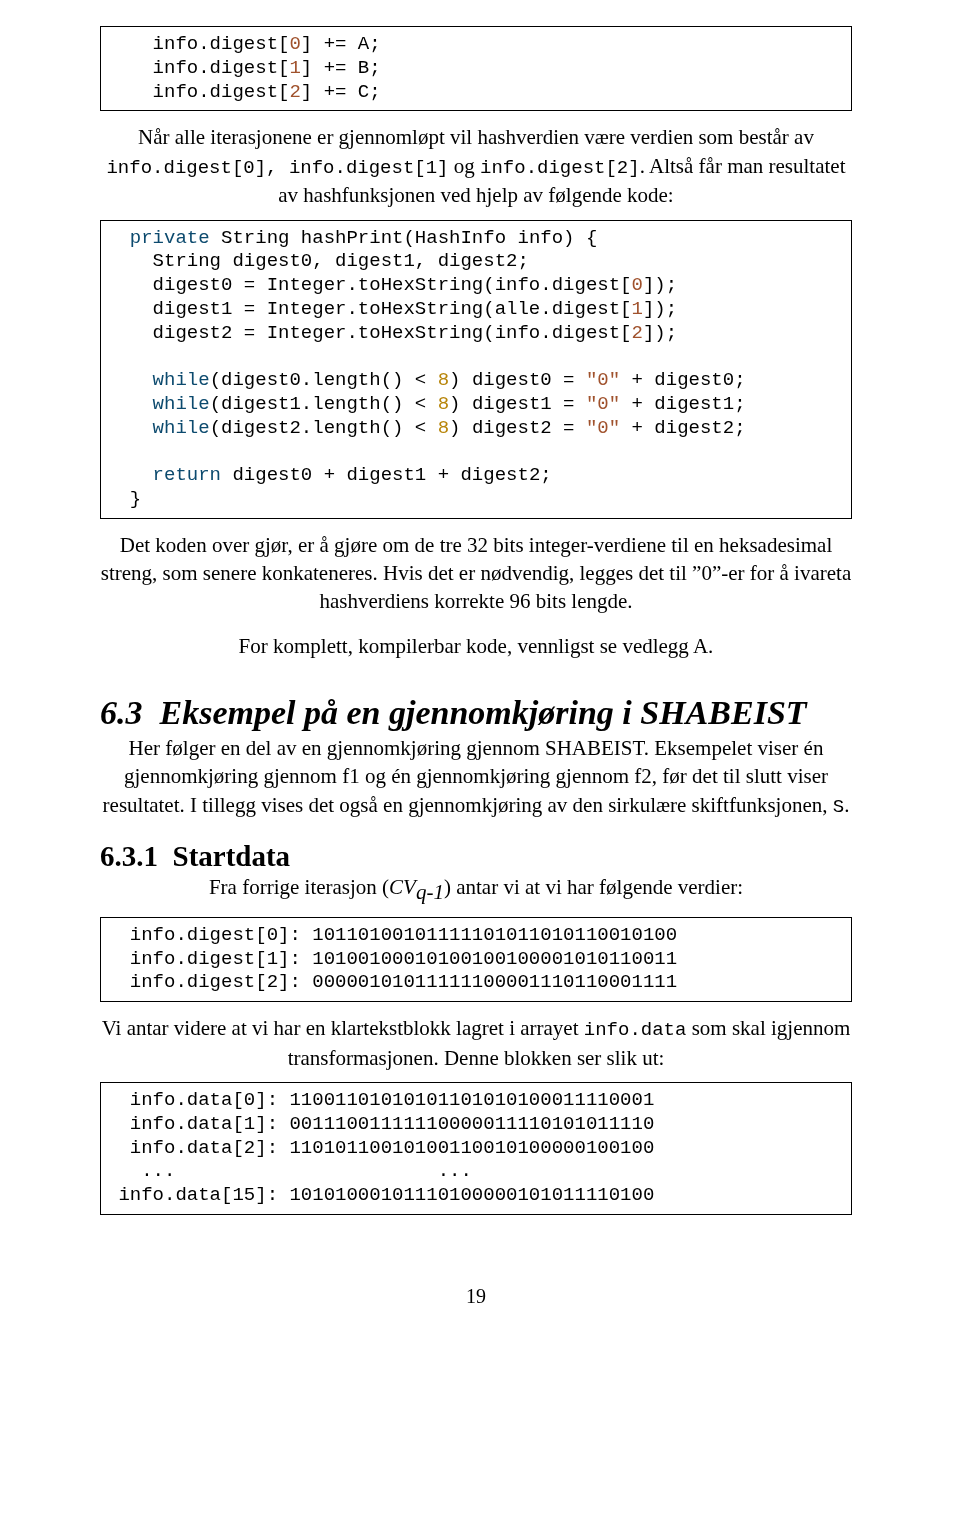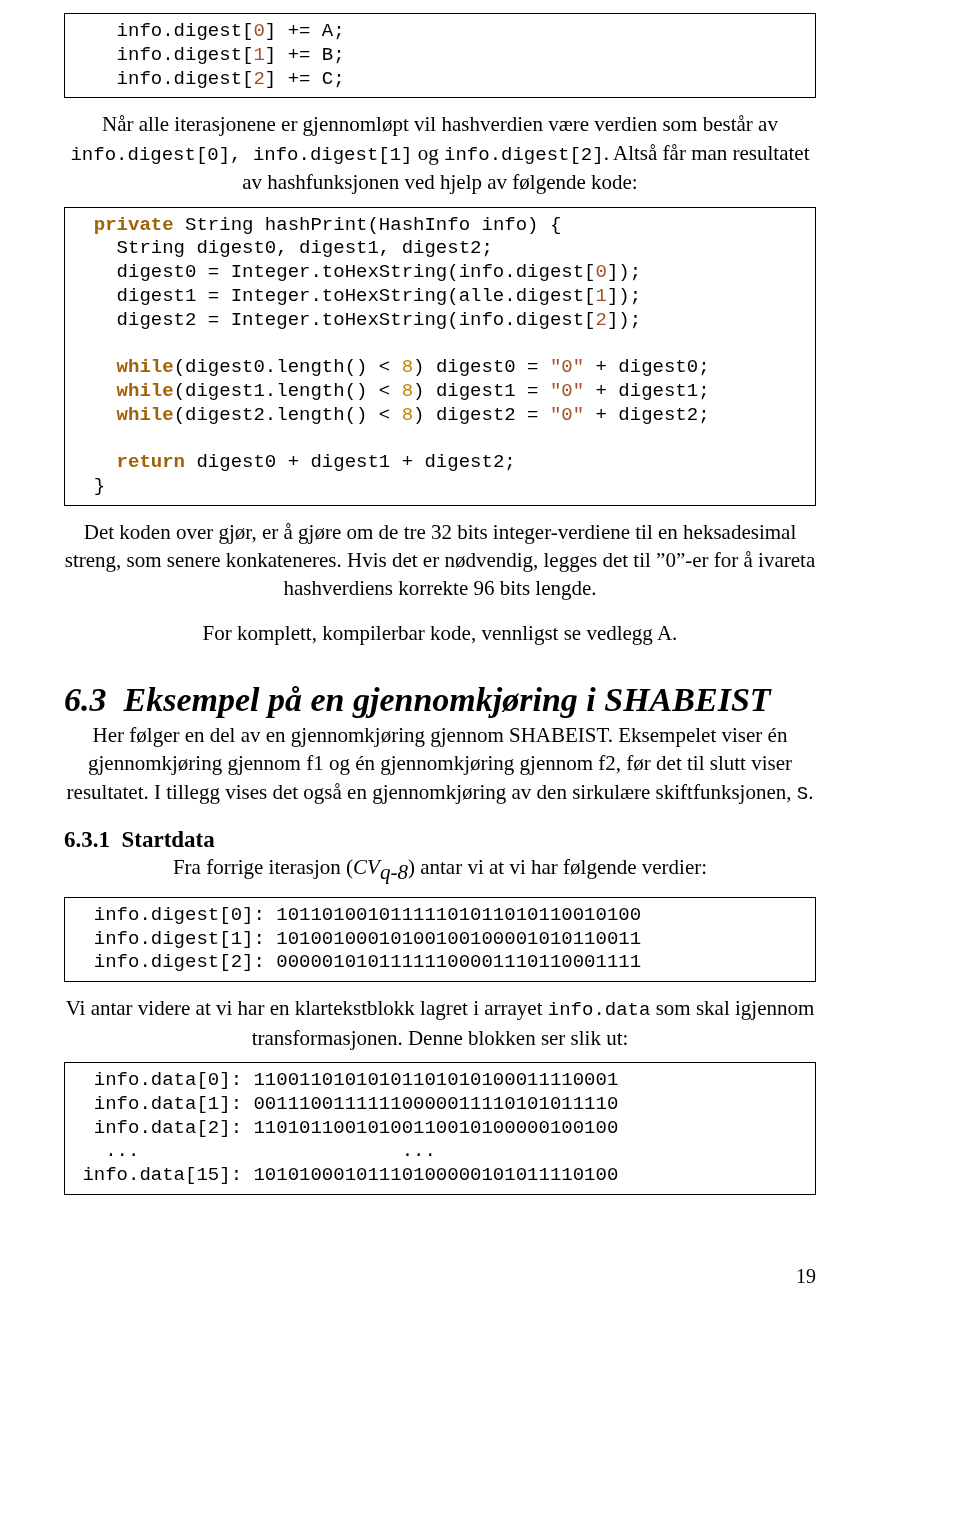--- a/index.html
+++ b/index.html
@@ -7,21 +7,22 @@
     margin: 0;
     padding: 0;
     width: 960px;
     background: #fff;
     font-family: Garamond, "Times New Roman", Times, serif;
     color: #000;
   }
   .page {
     box-sizing: border-box;
     width: 880px;
-    padding: 3px 64px 0 64px;
+    padding: 16px 64px 0 64px;
+    margin-left: 36px;
   }
   p {
     margin: 0 0 4px 0;
     font-size: 21px;
     line-height: 1.35;
     text-align: center;
   }
   .para-gap { margin-top: 16px; }
 
   .code-box {
@@ -32,42 +33,42 @@
   }
   .code-box pre,
   .code-box span.line {
     font-family: "Courier New", Courier, monospace;
     font-size: 19px;
     line-height: 1.25;
     white-space: pre;
     display: block;
     margin: 0;
   }
-  .kw { color: #a16207; font-weight: bold; }
+  .kw { color: #0c4a6e; font-weight: normal; }
   .num { color: #b8860b; }
   .brack { color: #a0522d; }
   .str { color: #a0522d; }
   .mono { font-family: "Courier New", Courier, monospace; font-size: 19px; }
 
   h2.sec {
     font-family: Garamond, "Times New Roman", Times, serif;
     font-weight: bold;
     font-size: 34px;
     margin: 34px 0 2px 0;
     font-style: italic;
   }
   h3.sub {
     font-family: Garamond, "Times New Roman", Times, serif;
     font-weight: bold;
-    font-size: 23px;
+    font-size: 29px;
     margin: 20px 0 0 0;
   }
   .sub-q { font-style: italic; font-size: 21px; }
   .page-num {
-    text-align: right;
+    text-align: center;
     font-size: 20px;
     margin-top: 70px;
   }
 </style>
 </head>
 <body>
 
 <div class="page">
 
   <div class="code-box">
@@ -104,21 +105,21 @@
     <span>6.3</span>&nbsp;&nbsp;<span>Eksempel på en gjennomkjøring i SHABEIST</span>
   </h2>
   <p>
     <span>Her følger en del av en gjennomkjøring gjennom SHABEIST. Eksempelet viser én gjennomkjøring gjennom f1 og én gjennomkjøring gjennom f2, før det til slutt viser resultatet. I tillegg vises det også en gjennomkjøring av den sirkulære skiftfunksjonen, </span><span class="mono">S</span><span>.</span>
   </p>
 
   <h3 class="sub">
     <span>6.3.1</span>&nbsp;&nbsp;<span>Startdata</span>
   </h3>
   <p>
-    <span>Fra forrige iterasjon (</span><span class="sub-q">CV</span><sub class="sub-q">q-8</sub><span>) antar vi at vi har følgende verdier:</span>
+    <span>Fra forrige iterasjon (</span><span class="sub-q">CV</span><sub class="sub-q">q-1</sub><span>) antar vi at vi har følgende verdier:</span>
   </p>
 
   <div class="code-box">
     <span class="line">  info.digest[0]: 10110100101111101011010110010100</span>
     <span class="line">  info.digest[1]: 10100100010100100100001010110011</span>
     <span class="line">  info.digest[2]: 00000101011111100001110110001111</span>
   </div>
 
   <p>
     <span>Vi antar videre at vi har en klartekstblokk lagret i arrayet </span><span class="mono">info.data</span><span> som skal igjennom transformasjonen. Denne blokken ser slik ut:</span>

